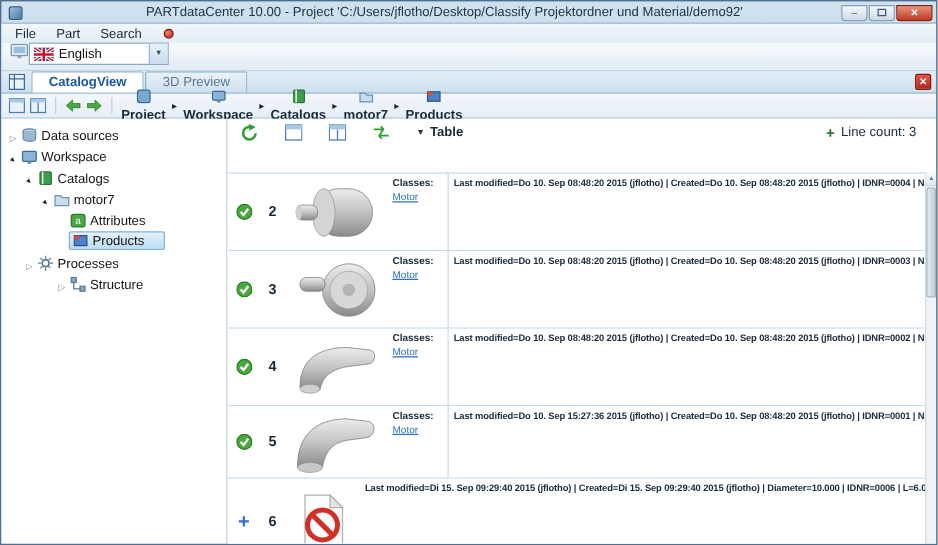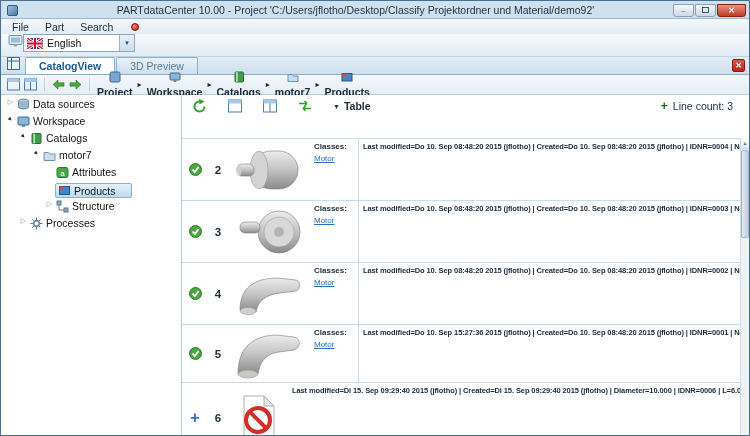--- a/index.html
+++ b/index.html
@@ -29,42 +29,42 @@
   
   .langbar { height:23px; background:linear-gradient(#f6fafc,#e2ecf4); border-bottom:1px solid #c2d4e2;
              display:flex; align-items:flex-start; padding-left:7px; gap:0; }
   .combo { display:flex; align-items:center; width:112px; height:18px; background:#fff; border:1px solid #8aa8c2; }
   .combo .lbl { flex:1; padding-left:4px; font-size:10.5px; color:#111; }
   .combo .dd, .sdd { width:15px; align-self:stretch; background:linear-gradient(#e8f1f9,#c9dcee);
               border-left:1px solid #9ab4cc; display:flex; align-items:center; justify-content:center;
               font-size:6px; color:#2a4a66; }
 
   
-  .tabrow { height:18px; background:linear-gradient(#e2edf6,#cddfee); display:flex; align-items:flex-start;
+  .tabrow { height:18px; background:linear-gradient(#e2edf6,#cddfee); display:flex; align-items:flex-end;
             padding:0 4px; border-bottom:1px solid #8fb0c9; }
   .tabrow-icon { margin:0 5px 2px 2px; }
   .tab { height:17px; display:flex; align-items:center; padding:0 13px; margin-right:1px;
          border:1px solid #8fb0c9; border-bottom:none; border-radius:2px 2px 0 0; font-size:10.5px; }
   .tab.active { background:#fff; color:#1a5796; font-weight:bold; }
   .tab.inactive { background:linear-gradient(#eaf2f9,#cddfee); color:#5a7a94; }
   .closeview { margin-left:auto; align-self:center; width:13px; height:13px; border-radius:2px;
                background:linear-gradient(#e05548,#b02a1e); border:1px solid #8a1a10; color:#fff;
                display:flex; align-items:center; justify-content:center; font-size:8px; font-weight:bold; }
 
   
   .crumbbar { height:20px; background:linear-gradient(#f2f7fb,#e6eef5); border-bottom:1px solid #b9cfdf;
               display:flex; align-items:center; padding-left:6px; gap:4px; }
   .vsep { width:1px; height:13px; background:#c0d2e0; margin:0 3px; }
   .crumb { display:flex; align-items:center; gap:3px; font-weight:bold; color:#1a2a3a; font-size:10.5px;flex-direction:column; }
   .crumb-sep { font-size:8px; color:#222; margin:0 1px; }
 
   
   .main { display:flex; height:340px; }
   .tree { width:181px; background:#fff; border-right:1px solid #b9cfdf; padding-top:3px; overflow:hidden; flex:none; }
-  .titem { height:17px; display:flex; align-items:flex-start; font-size:10.5px; color:#141414; }
+  .titem { height:17px; display:flex; align-items:flex-end; font-size:10.5px; color:#141414; }
   .exp { width:11px; text-align:center; font-size:7px; color:#6a8aa0; flex:none; }
   .exp.open { color:#222; display:inline-block; transform:rotate(45deg); }
   .exp.leaf { visibility:hidden; }
   .ticon { margin:0 3px 0 1px; flex:none; }
   .lv0 { padding-left:4px; } .lv1 { padding-left:17px; } .lv2 { padding-left:30px; } .lv3 { padding-left:43px; }
   .selbox { display:flex; align-items:center; height:15px; padding:0 16px 0 1px; border:1px solid #7fb2dc;
             border-radius:2px; background:linear-gradient(#e4f2fc,#bcdcf2); }
 
   
   .content { flex:1; position:relative; background:#fff; overflow:hidden; }
@@ -270,36 +270,36 @@
       <div class="titem lv3">
         <span class="exp leaf">▷</span>
         <span class="selbox">
           <svg class="ticon" width="13" height="13">
               <rect x="1.5" y="2.5" width="10" height="8" fill="#4a84c8" stroke="#2a5488"></rect>
               <rect x="1.5" y="2.5" width="4" height="3" fill="#d84a3a"></rect>
             </svg>
           <span>Products</span>
         </span>
       </div>
+      <div class="titem lv1">
+        <span class="exp">▷</span>
+        <svg class="ticon" width="13" height="13">
+            <circle cx="6.5" cy="6.5" r="2.7" fill="none" stroke="#5a7a96" stroke-width="1.4"></circle>
+            <path d="M6.5 0.5v2.5M6.5 10v2.5M0.5 6.5h2.5M10 6.5h2.5M2.3 2.3l1.8 1.8M8.4 8.4l1.8 1.8M10.7 2.3 8.9 4.1M4.1 8.9 2.3 10.7" stroke="#5a7a96"></path>
+          </svg>
+        <span>Processes</span>
+      </div>
       <div class="titem lv3">
         <span class="exp">▷</span>
         <svg class="ticon" width="13" height="13">
             <rect x="1" y="1" width="4" height="4" fill="#8aa6be" stroke="#5a7a96"></rect>
             <rect x="8" y="8" width="4" height="4" fill="#8aa6be" stroke="#5a7a96"></rect>
             <path d="M3 5 V10 H8" stroke="#5a7a96" fill="none"></path>
           </svg>
         <span>Structure</span>
-      </div>
-      <div class="titem lv1">
-        <span class="exp">▷</span>
-        <svg class="ticon" width="13" height="13">
-            <circle cx="6.5" cy="6.5" r="2.7" fill="none" stroke="#5a7a96" stroke-width="1.4"></circle>
-            <path d="M6.5 0.5v2.5M6.5 10v2.5M0.5 6.5h2.5M10 6.5h2.5M2.3 2.3l1.8 1.8M8.4 8.4l1.8 1.8M10.7 2.3 8.9 4.1M4.1 8.9 2.3 10.7" stroke="#5a7a96"></path>
-          </svg>
-        <span>Processes</span>
       </div>
     </div>
 
     <div class="content">
 
       <div class="ctoolbar">
         <svg width="15" height="15">
             <path d="M12.5 7.5 A5 5 0 1 1 7.5 2.5" fill="none" stroke="#2f9e2f" stroke-width="2"></path>
             <polygon points="7,0 12.5,2.5 7.5,5.5" fill="#2f9e2f"></polygon>
           </svg>

